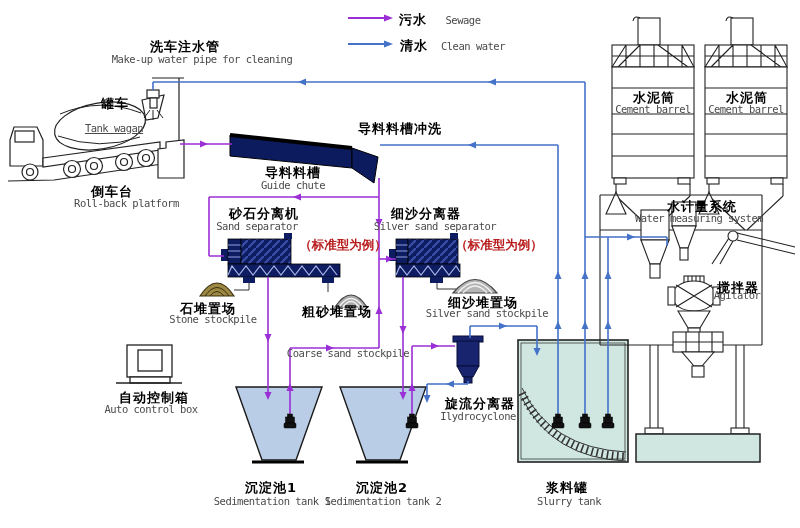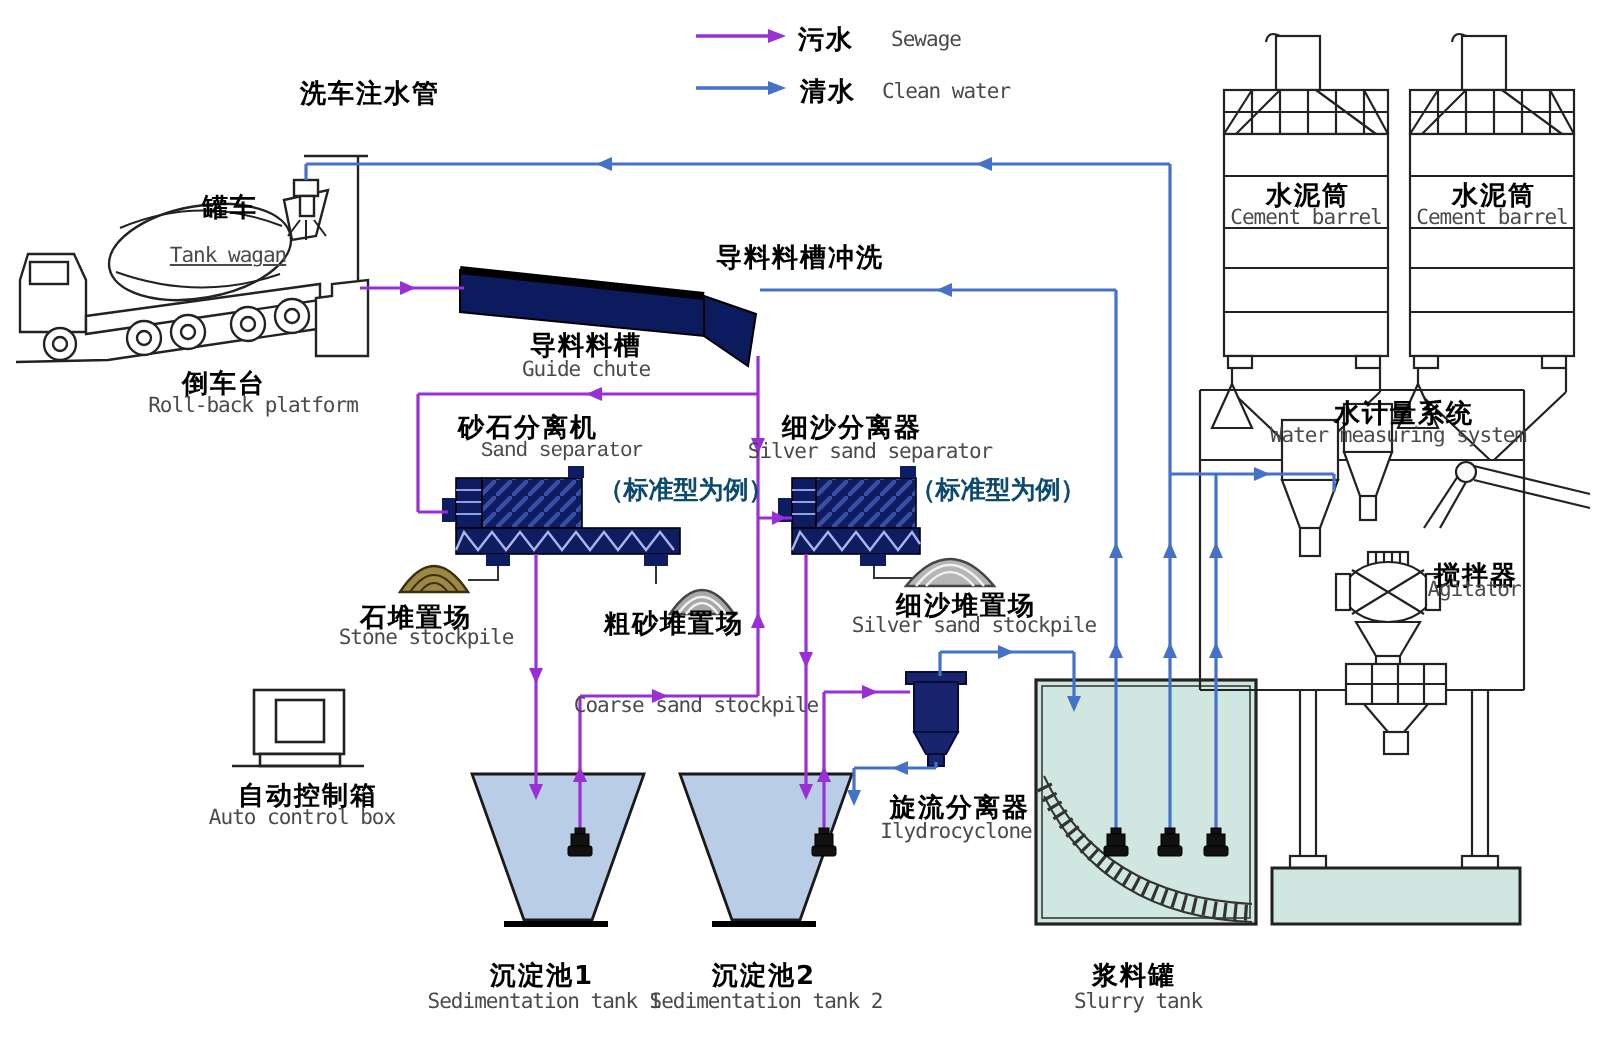--- a/index.html
+++ b/index.html
@@ -1,21 +1,21 @@
 <!DOCTYPE html>
 <html><head>
 <meta charset="utf-8">
 <style>
   html,body{margin:0;padding:0;background:#fff;}
   #stage{position:relative;width:800px;height:528px;background:#fff;overflow:hidden;
          font-family:"DejaVu Sans",sans-serif;}
   #art{position:absolute;left:0;top:0;}
   .lbl{position:absolute;white-space:nowrap;transform:translateX(-50%);text-align:right;line-height:1.05;}
   .zh{font:bold 13px "DejaVu Sans",sans-serif;color:#000;letter-spacing:1px;}
-  .note{font:bold 12.5px "DejaVu Sans",sans-serif;color:#0c4a6e;letter-spacing:0;}
+  .note{font:bold 12.5px "DejaVu Sans",sans-serif;color:#b91c1c;letter-spacing:0;}
   .en{font:10.5px "DejaVu Sans Mono","Liberation Mono",monospace;color:#4a4a4a;letter-spacing:-0.5px;}
   .wm{font:bold 14px "DejaVu Sans Mono","Liberation Mono",monospace;color:#c62222;letter-spacing:0;}
 </style>
 </head>
 <body>
 
 <div id="stage">
 
 <svg id="art" width="800" height="528" viewBox="0 0 800 528">
   <defs>
@@ -258,39 +258,40 @@
     <path d="M348,18 H388" stroke="#9b2fd6" stroke-width="1.8"></path>
     <polygon points="384,14.5 384,21.5 393,18" fill="#9b2fd6"></polygon>
   </g>
   <g>
     <path d="M348,44 H388" stroke="#4472c8" stroke-width="1.8"></path>
     <polygon points="384,40.5 384,47.5 393,44" fill="#4472c8"></polygon>
   </g>
 </svg>
 
   <div class="lbl zh" style="left:185px;top:38px;">洗车注水管</div>
+  <div class="lbl en" style="left:202px;top:53px;">Make-up water pipe for cleaning</div>
 
   <div class="lbl zh" style="left:413px;top:11px;">污水</div>
   <div class="lbl en" style="left:463px;top:14px;">Sewage</div>
   <div class="lbl zh" style="left:414px;top:37px;">清水</div>
   <div class="lbl en" style="left:473px;top:40px;">Clean water</div>
 
   <div class="lbl zh" style="left:115px;top:95px;">罐车</div>
   <div class="lbl en" style="left:114px;top:122px;text-decoration:underline;">Tank wagan</div>
 
   <div class="lbl zh" style="left:112px;top:183px;">倒车台</div>
   <div class="lbl en" style="left:113px;top:197px;padding-left:27px;">Roll-back platform</div>
 
   <div class="lbl zh" style="left:400px;top:120px;">导料料槽冲洗</div>
 
   <div class="lbl zh" style="left:293px;top:164px;">导料料槽</div>
   <div class="lbl en" style="left:293px;top:179px;">Guide chute</div>
 
   <div class="lbl zh" style="left:264px;top:205px;">砂石分离机</div>
-  <div class="lbl en" style="left:281px;top:220px;font-family:Liberation Mono, monospace;">Sand separator</div>
+  <div class="lbl en" style="left:257px;top:220px;">Sand separator</div>
   <div class="lbl note" style="left:343px;top:237px;">（标准型为例）</div>
 
   <div class="lbl zh" style="left:426px;top:205px;">细沙分离器</div>
   <div class="lbl en" style="left:435px;top:220px;">Silver sand separator</div>
   <div class="lbl note" style="left:499px;top:237px;">（标准型为例）</div>
 
   <div class="lbl zh" style="left:208px;top:300px;">石堆置场</div>
   <div class="lbl en" style="left:213px;top:313px;">Stone stockpile</div>
 
   <div class="lbl zh" style="left:337px;top:303px;">粗砂堆置场</div>

